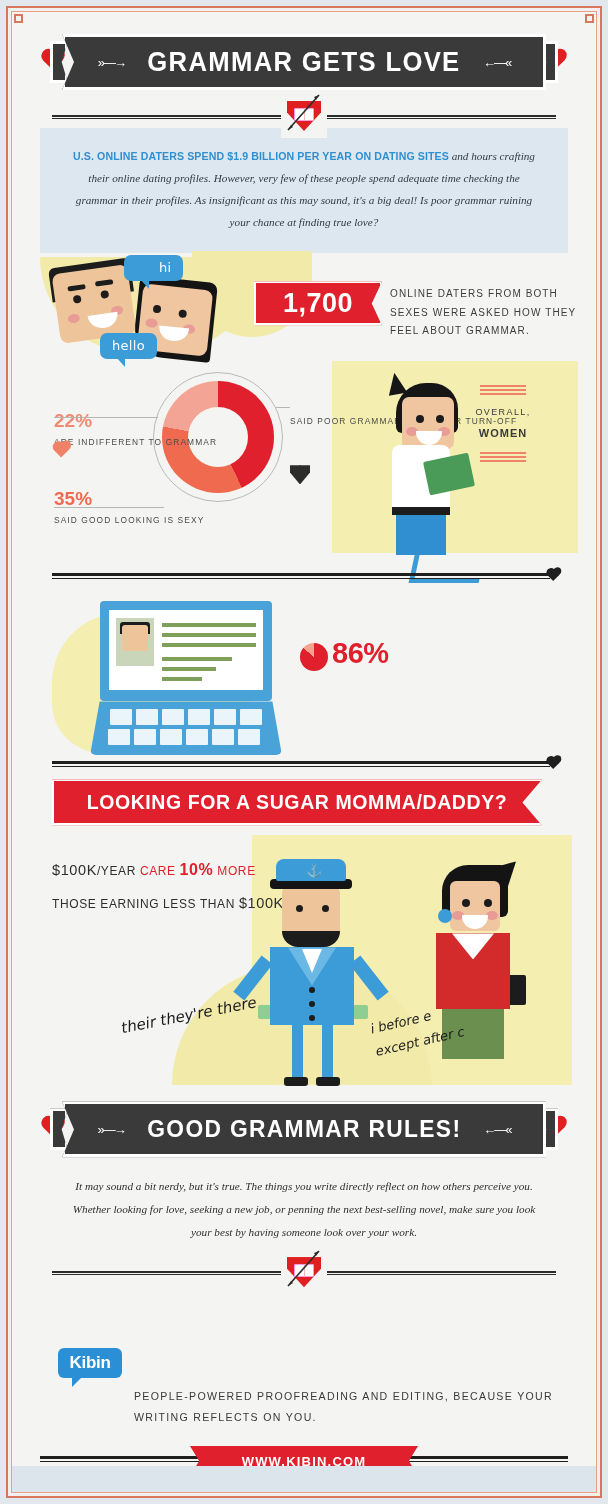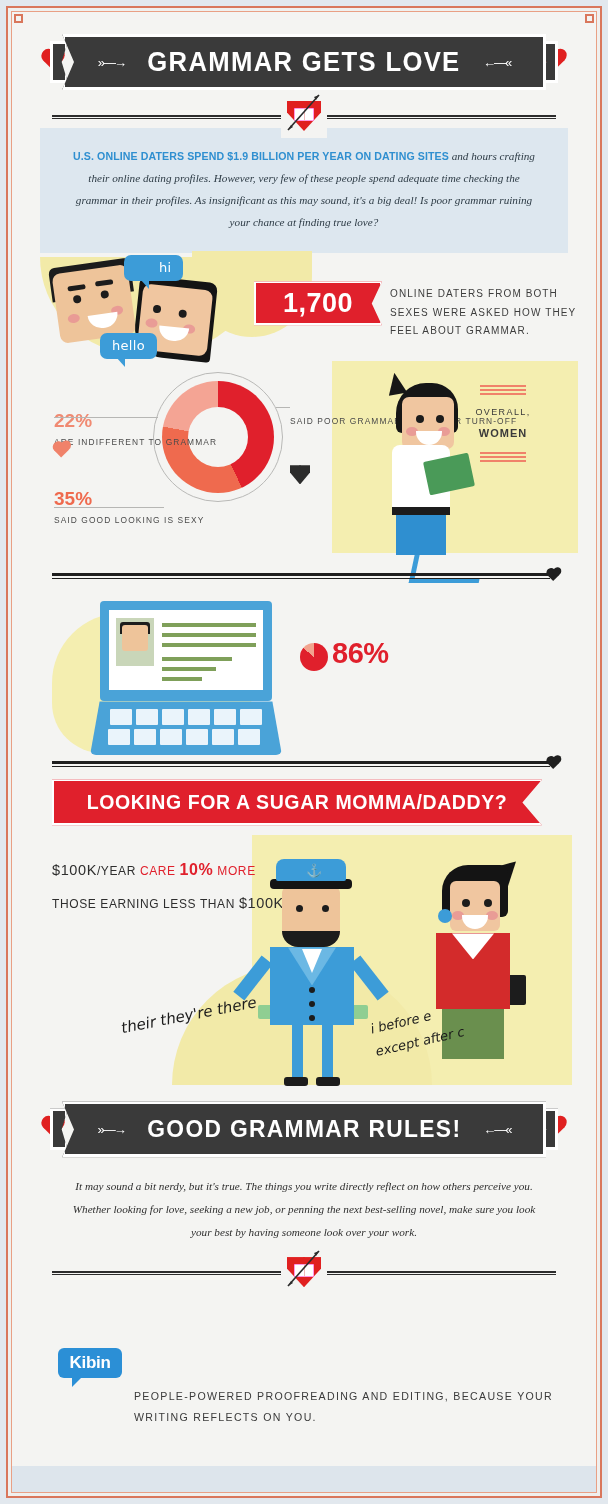--- a/index.html
+++ b/index.html
@@ -648,17 +648,24 @@
             <polygon points="38,5 33,7 35,10" fill="#2c2c2c"></polygon>
           </svg>
         </div>
       </div>
 
       <div class="kibin-logo">
         <span>Kibin</span>
       </div>
       <div class="kibin-tag">PEOPLE-POWERED PROOFREADING AND EDITING, BECAUSE YOUR WRITING REFLECTS ON YOU.</div>
 
+      <div class="url-bar">
+        <div class="ln1"></div>
+          <div class="ln2"></div>
+        <div class="url-tag">
+          <span>WWW.KIBIN.COM</span>
+        </div>
+      </div>
       <div class="footer-bg"></div>
 
     </div>
   </div>
 </div>
 
 </body></html>

